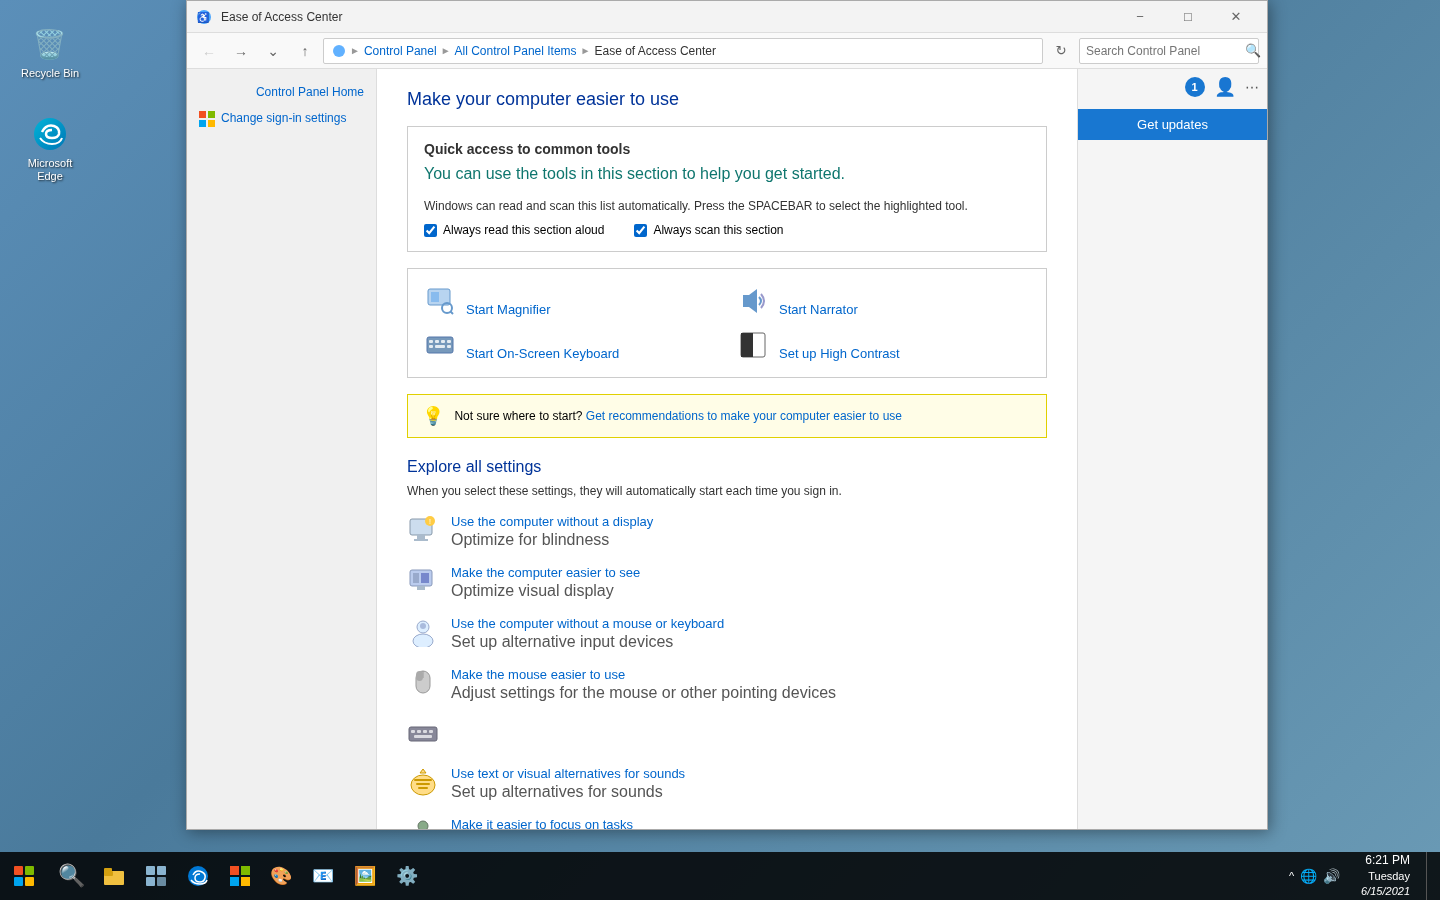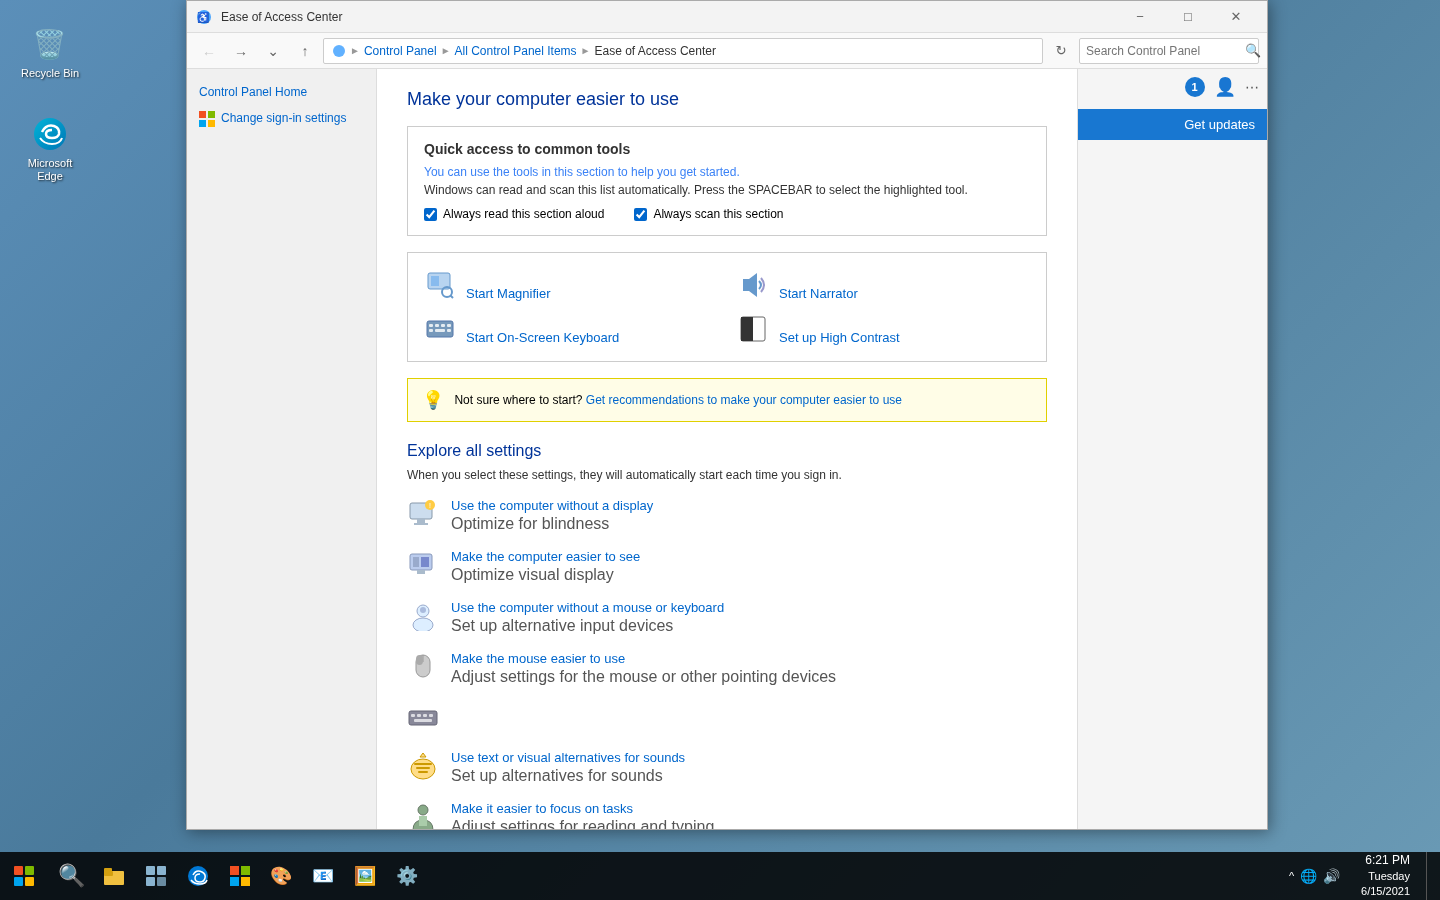--- a/index.html
+++ b/index.html
@@ -245,20 +245,21 @@
       overflow: hidden;
     }
 
     
     .sidebar {
       width: 190px;
       background: #f0f0f0;
       border-right: 1px solid #ddd;
       padding: 16px 12px;
       flex-shrink: 0;
+      text-align: right;
     }
     .sidebar-link {
       display: block;
       color: #0066cc;
       font-size: 12px;
       text-decoration: none;
       margin-bottom: 10px;
       cursor: pointer;
       line-height: 1.3;
     }
@@ -295,23 +296,23 @@
       margin-bottom: 16px;
       background: white;
     }
     .quick-access-title {
       font-size: 14px;
       font-weight: 600;
       color: #333;
       margin-bottom: 8px;
     }
     .quick-access-desc {
-      font-size: 12px;
-      color: #3b82f6;
-      margin-bottom: 4px;
+      font-size: 16px;
+      color: #0f766e;
+      margin-bottom: 16px;
     }
     .quick-access-desc2 {
       font-size: 12px;
       color: #333;
       margin-bottom: 10px;
     }
     .checkboxes-row {
       display: flex;
       gap: 30px;
       margin-top: 8px;
@@ -419,21 +420,21 @@
       color: #555;
     }
     .get-updates-btn {
       background: #1877d1;
       color: white;
       border: none;
       padding: 8px 12px;
       font-size: 13px;
       cursor: pointer;
       width: 100%;
-      text-align: right;
+      text-align: center;
     }
 
     
     .win-logo {
       display: grid;
       grid-template-columns: 1fr 1fr;
       gap: 2px;
       width: 20px;
       height: 20px;
     }
@@ -769,19 +770,19 @@
     </div>
     <div class="taskbar-right">
       <div class="taskbar-sys-icons">
         <span style="color:white; cursor:pointer;">^</span>
         <span style="color:white; font-size:14px; cursor:pointer;">🌐</span>
         <span style="color:white; font-size:14px; cursor:pointer;">🔊</span>
       </div>
       <div class="taskbar-clock">
         <div style="color:white;font-size:12px;">6:21 PM</div>
         <div style="color:white;font-size:11px;">Tuesday</div>
-        <div style="color:white;font-size:11px;">6/15/2021</div>
+        <div style="color:white;font-size:11px;font-style:italic;">6/15/2021</div>
       </div>
       <span style="color:white; border-left:1px solid #555; padding-left:4px; cursor:pointer; width:6px; display:block; height:48px;"></span>
     </div>
   </div>
 
 </div>
 
 </body></html>

